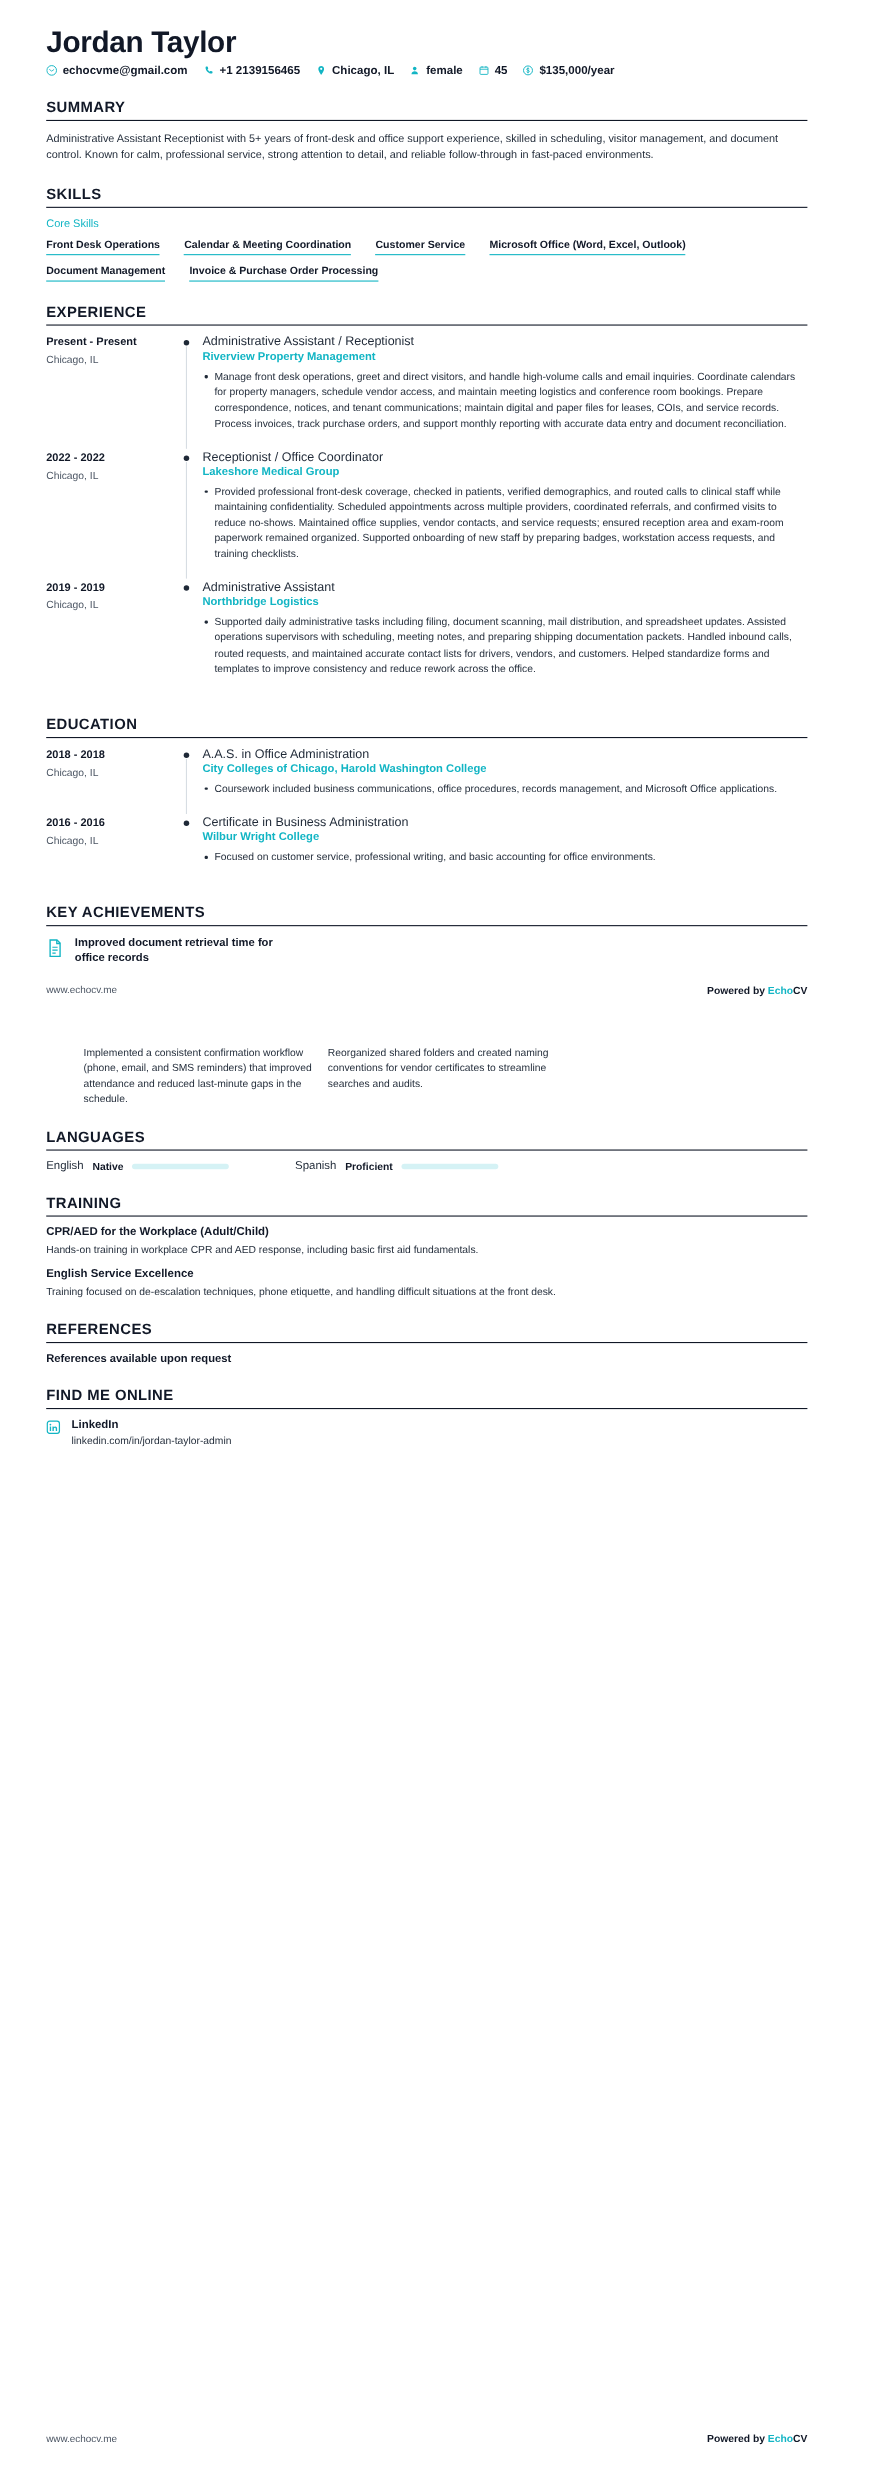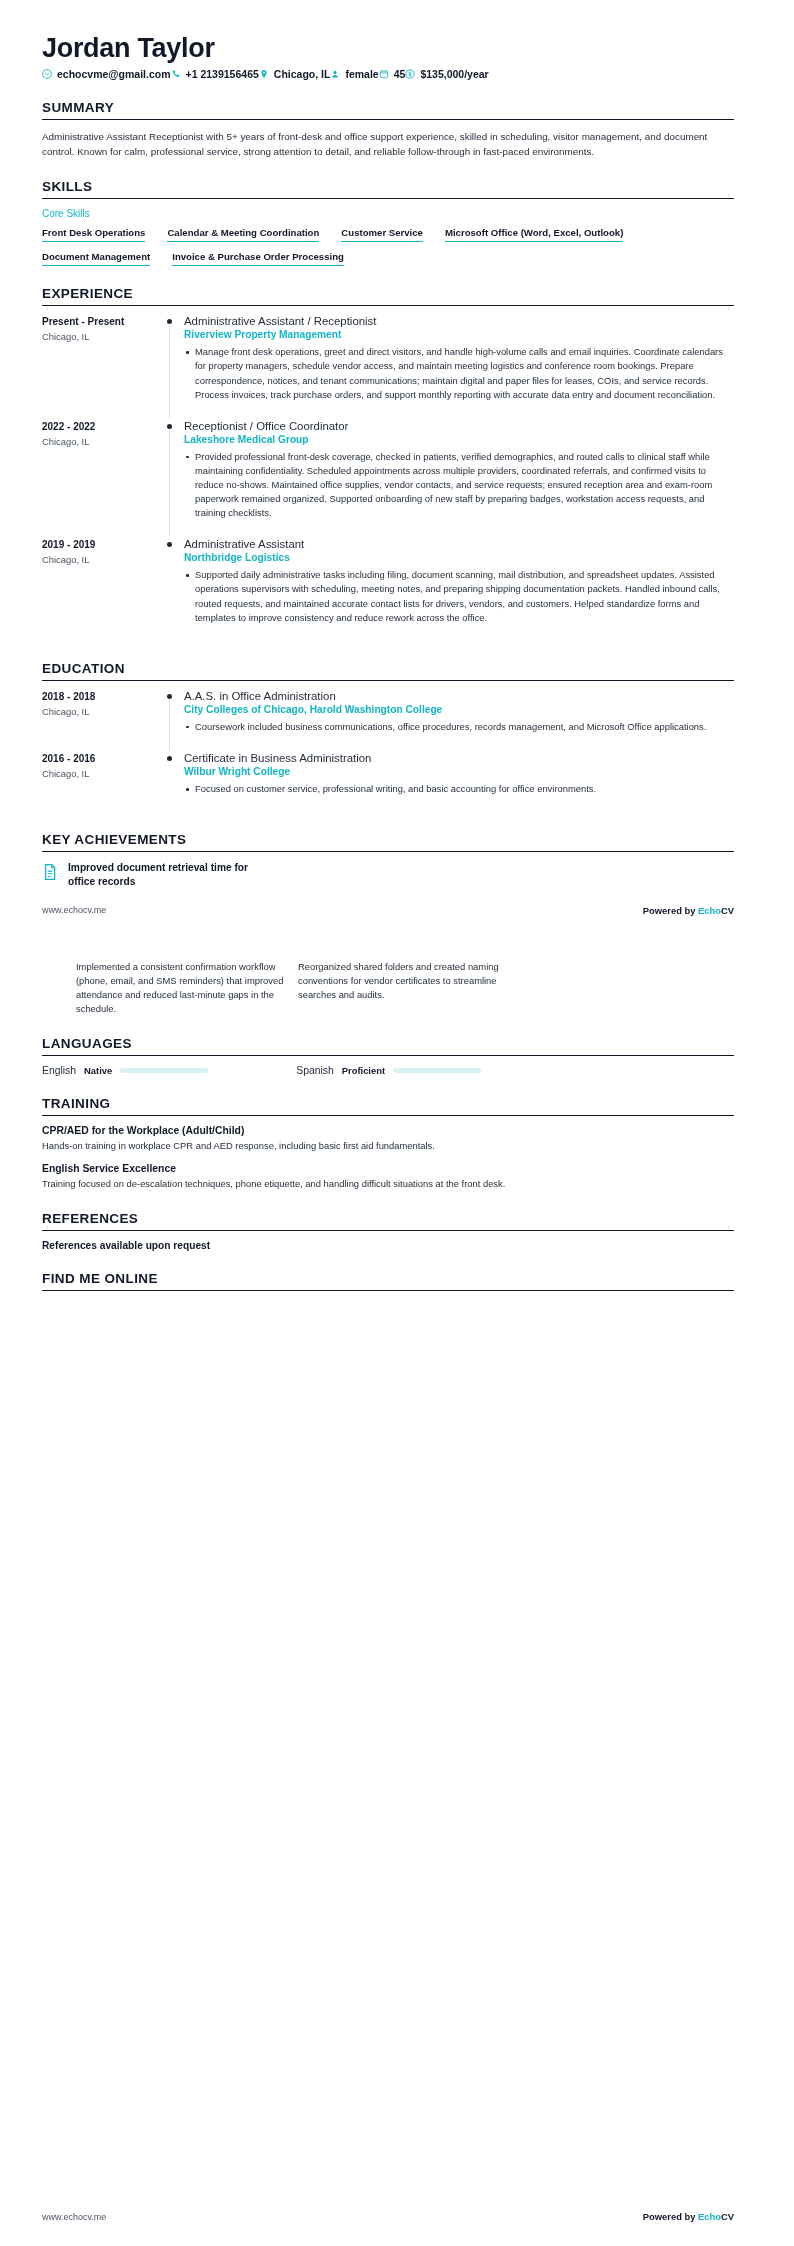--- a/index.html
+++ b/index.html
@@ -11,21 +11,21 @@
     width: 794px;
     font-family: "Liberation Sans", sans-serif;
     color: #1f2937;
     -webkit-font-smoothing: antialiased;
   }
   .page {
     position: relative;
     width: 776px;
     min-height: 2246px;
     box-sizing: border-box;
-    padding: 34px 42px 0 42px;
+    padding: 24px 42px 0 42px;
   }
 
   
   .name {
     font-size: 27px;
     font-weight: bold;
     letter-spacing: -0.3px;
     color: #111827;
     margin: 0 0 4px 0;
     line-height: 1.1;
@@ -34,20 +34,21 @@
     font-size: 14.5px;
     font-weight: bold;
     color: #12b5c4;
     margin: 0 0 10px 0;
     letter-spacing: -0.1px;
   }
   .contact-row {
     display: flex;
     flex-wrap: wrap;
     align-items: center;
+    gap: 14px;
     font-size: 10.5px;
     font-weight: bold;
     color: #111827;
   }
   .contact-item {
     display: flex;
     align-items: center;
     gap: 5px;
     white-space: nowrap;
   }
@@ -240,21 +241,21 @@
     font-weight: bold;
     color: #111827;
     font-size: 9.4px;
   }
   .brand .hl { color: #12b5c4; }
   .gap-band { height: 30px; }
 
   
   .langs {
     display: flex;
-    gap: 88px;
+    gap: 60px;
     align-items: center;
     margin-top: 2px;
   }
   .lang {
     display: flex;
     align-items: center;
     gap: 8px;
   }
   .lang-name {
     font-size: 10.4px;
@@ -583,20 +584,33 @@
 
   <div class="section">
     <div class="section-title">REFERENCES</div>
     <div class="rule"></div>
     <div class="refs-text">References available upon request</div>
   </div>
 
   <div class="section">
     <div class="section-title">FIND ME ONLINE</div>
     <div class="rule"></div>
+    <div class="online-item">
+      <span class="online-icon">
+        <svg width="13" height="13" viewBox="0 0 16 16">
+            <rect x="1.2" y="1.2" width="13.6" height="13.6" rx="2.6" fill="none" stroke="currentColor" stroke-width="1.4"></rect>
+            <circle cx="4.7" cy="5" r="1" fill="currentColor"></circle>
+            <path d="M4 7.2h1.5v5H4zM7 7.2h1.4v.8c.3-.5.9-.9 1.7-.9 1.3 0 2.1.8 2.1 2.4v2.7h-1.5V10c0-.9-.3-1.4-1.1-1.4-.6 0-1 .4-1.1 1v2.6H7z" fill="currentColor"></path>
+          </svg>
+      </span>
+      <div>
+        <div class="online-label">LinkedIn</div>
+        <div class="online-url">linkedin.com/in/jordan-taylor-admin</div>
+      </div>
+    </div>
   </div>
 
   <div class="bottom-footer">
     <span>www.echocv.me</span>
     <span class="brand">
       <span>Powered by </span><span class="hl">Echo</span><span>CV</span>
     </span>
   </div>
 
 </div>

